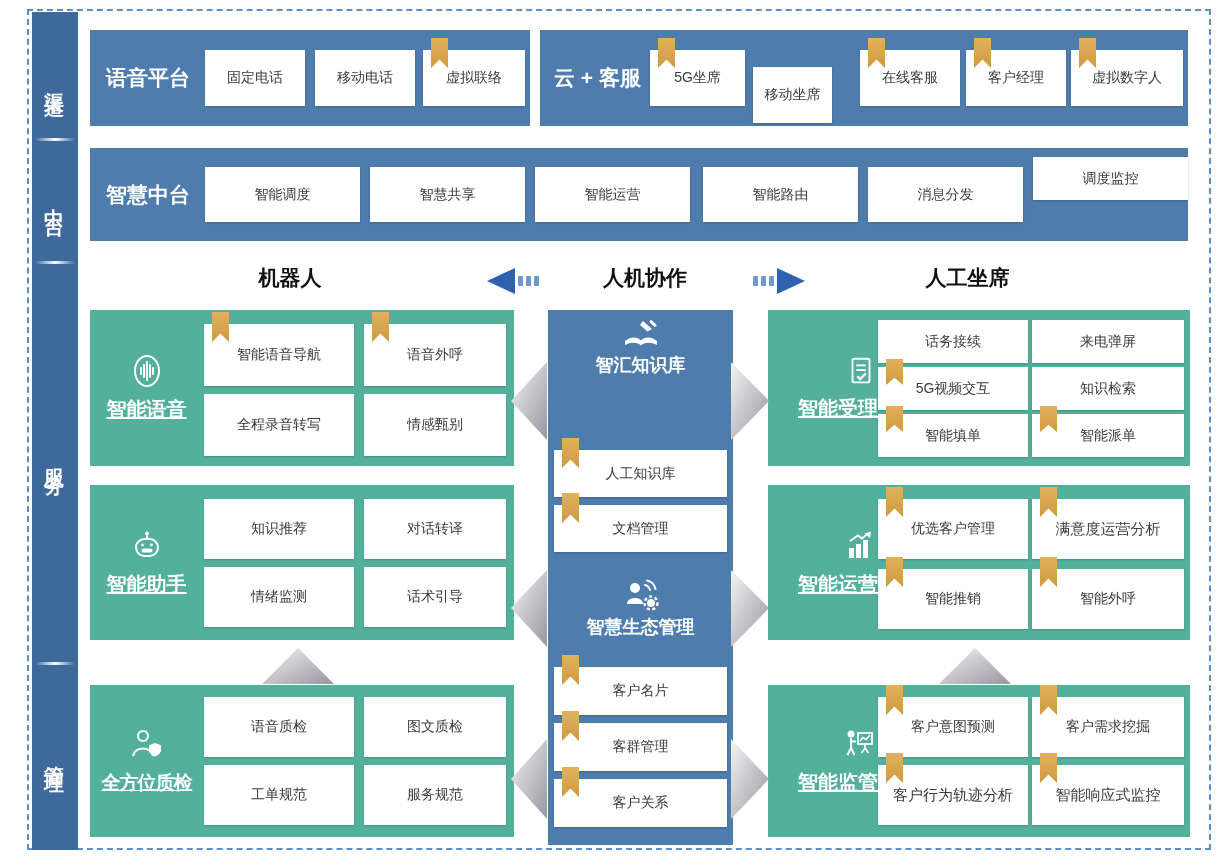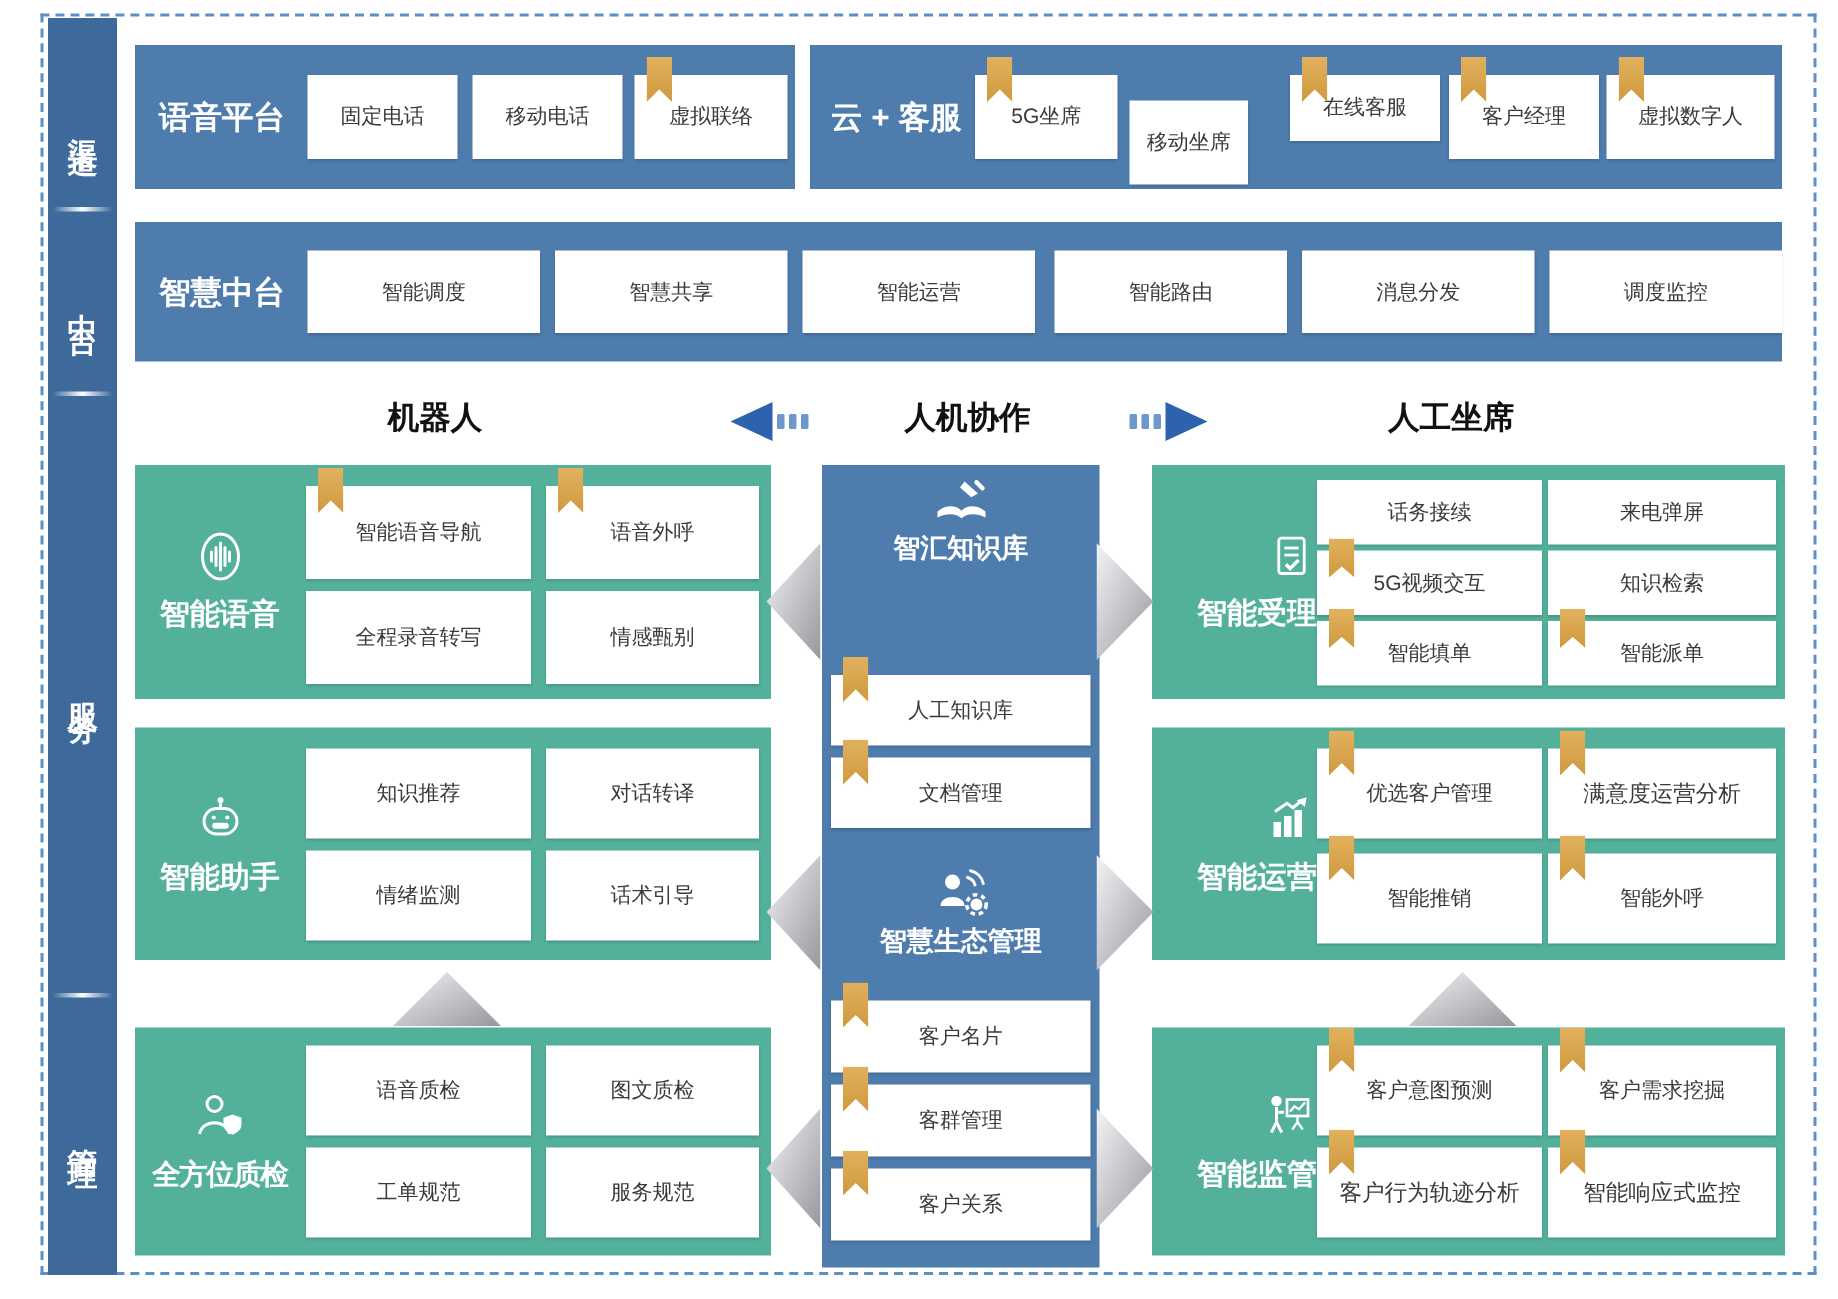--- a/index.html
+++ b/index.html
@@ -30,21 +30,21 @@
   .mode-h{position:absolute;top:264px;font-weight:bold;font-size:21px;color:#111;text-align:center;}
   .flow{position:absolute;top:268px;display:flex;align-items:center;gap:3px;}
   .tri-l{width:0;height:0;border-top:13px solid transparent;border-bottom:13px solid transparent;
          border-right:28px solid #2f62ae;}
   .tri-r{width:0;height:0;border-top:13px solid transparent;border-bottom:13px solid transparent;
          border-left:28px solid #2f62ae;}
   .dash{width:5px;height:10px;background:#6d97cd;border-radius:1px;}
   
   .side-label{position:absolute;left:0;top:0;bottom:0;display:flex;flex-direction:column;
               align-items:center;justify-content:center;gap:7px;}
-  .side-label .t{color:#fff;font-weight:bold;font-size:20px;white-space:nowrap;}
+  .side-label .t{color:#fff;font-weight:bold;font-size:20px;white-space:nowrap;text-decoration:underline;}
   .t.tight{font-size:19px;letter-spacing:-1px;}
   .w113{width:113px;} .w110{width:110px;align-items:flex-end;}
   
   .mid-head{position:absolute;top:8px;left:0;right:0;display:flex;flex-direction:column;
             align-items:center;gap:3px;}
   .mid-head .t{color:#fff;font-weight:bold;font-size:18px;white-space:nowrap;}
   .arrow{position:absolute;}
   svg{display:block;}
 </style>
 </head>
@@ -89,21 +89,21 @@
 
   <div class="panel-blue" style="left:540px;top:30px;width:648px;height:96px">
     <div class="row-label" style="left:14px">云 + 客服</div>
     <div class="item" style="left:110px;top:20px;width:95px;height:56px">
       <i class="ribbon"></i>
       <span class="itxt">5G坐席</span>
       </div>
     <div class="item" style="left:213px;top:37px;width:79px;height:56px">
       <span class="itxt">移动坐席</span>
       </div>
-    <div class="item" style="left:320px;top:20px;width:100px;height:44px">
+    <div class="item" style="left:320px;top:20px;width:100px;height:56px">
       <i class="ribbon"></i>
       <span class="itxt">在线客服</span>
       </div>
     <div class="item" style="left:426px;top:20px;width:100px;height:56px">
       <i class="ribbon"></i>
       <span class="itxt">客户经理</span>
       </div>
     <div class="item" style="left:531px;top:20px;width:112px;height:56px">
       <i class="ribbon"></i>
       <span class="itxt">虚拟数字人</span>
@@ -120,21 +120,21 @@
       </div>
     <div class="item" style="left:445px;top:19px;width:155px;height:55px">
       <span class="itxt">智能运营</span>
       </div>
     <div class="item" style="left:613px;top:19px;width:155px;height:55px">
       <span class="itxt">智能路由</span>
       </div>
     <div class="item" style="left:778px;top:19px;width:155px;height:55px">
       <span class="itxt">消息分发</span>
       </div>
-    <div class="item" style="left:943px;top:19px;width:155px;height:55px">
+    <div class="item" style="left:943px;top:9px;width:155px;height:43px">
       <span class="itxt">调度监控</span>
       </div>
   </div>
 
   <div class="mode-h" style="left:215px;width:150px">机器人</div>
   <div class="mode-h" style="left:570px;width:150px">人机协作</div>
   <div class="mode-h" style="left:890px;width:155px">人工坐席</div>
   <div class="flow" style="left:487px">
     <div class="tri-l"></div>
     <div class="dash"></div>

